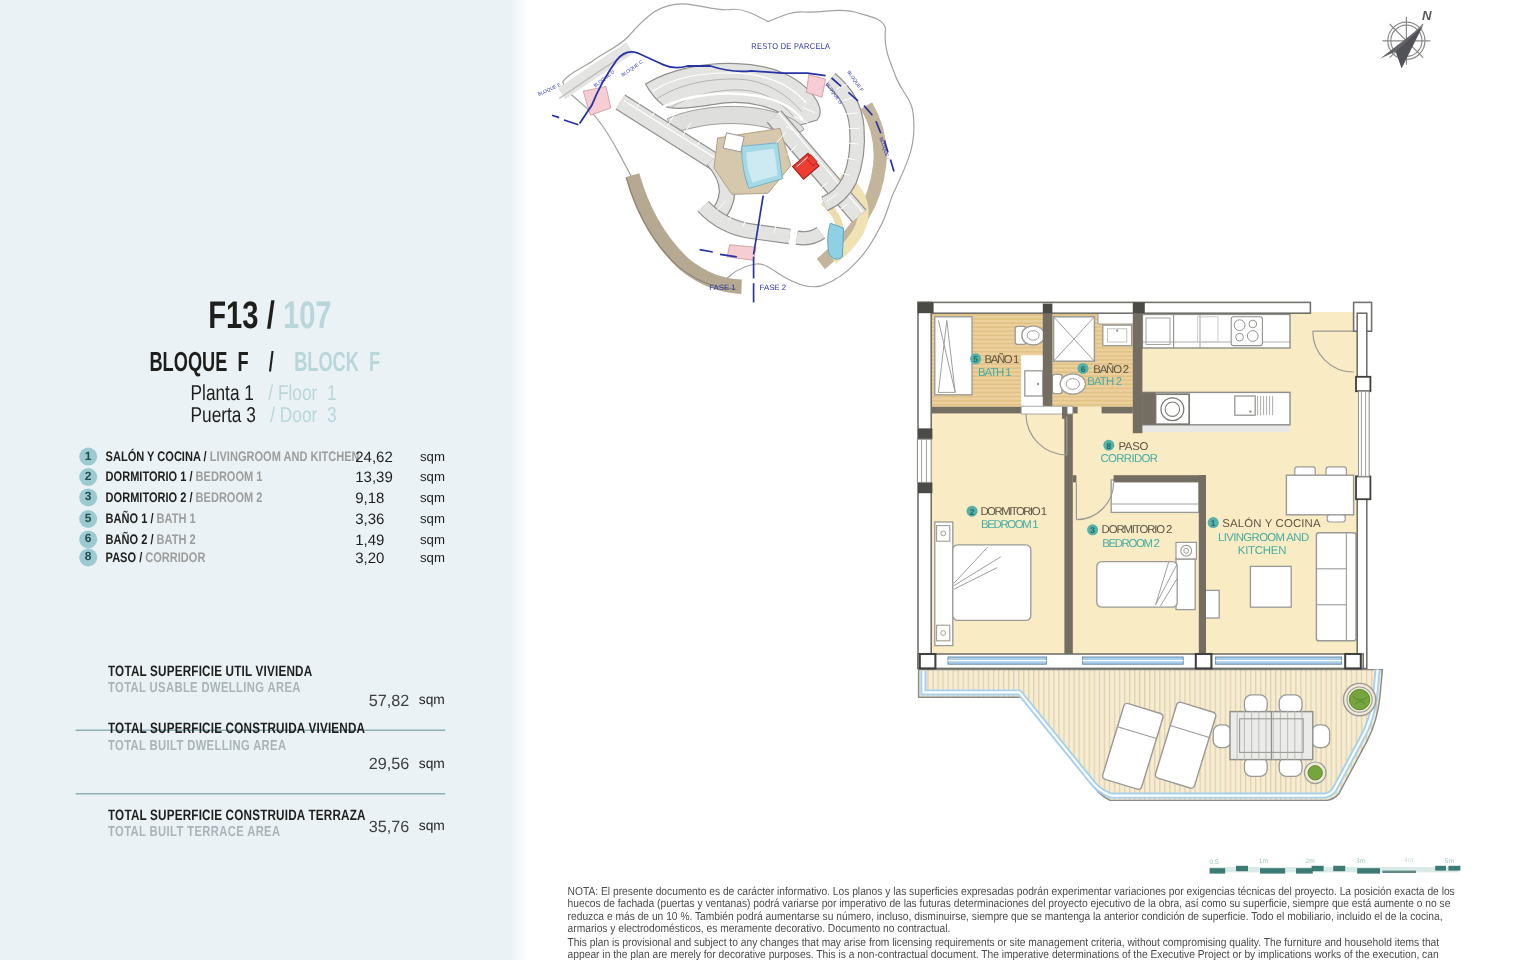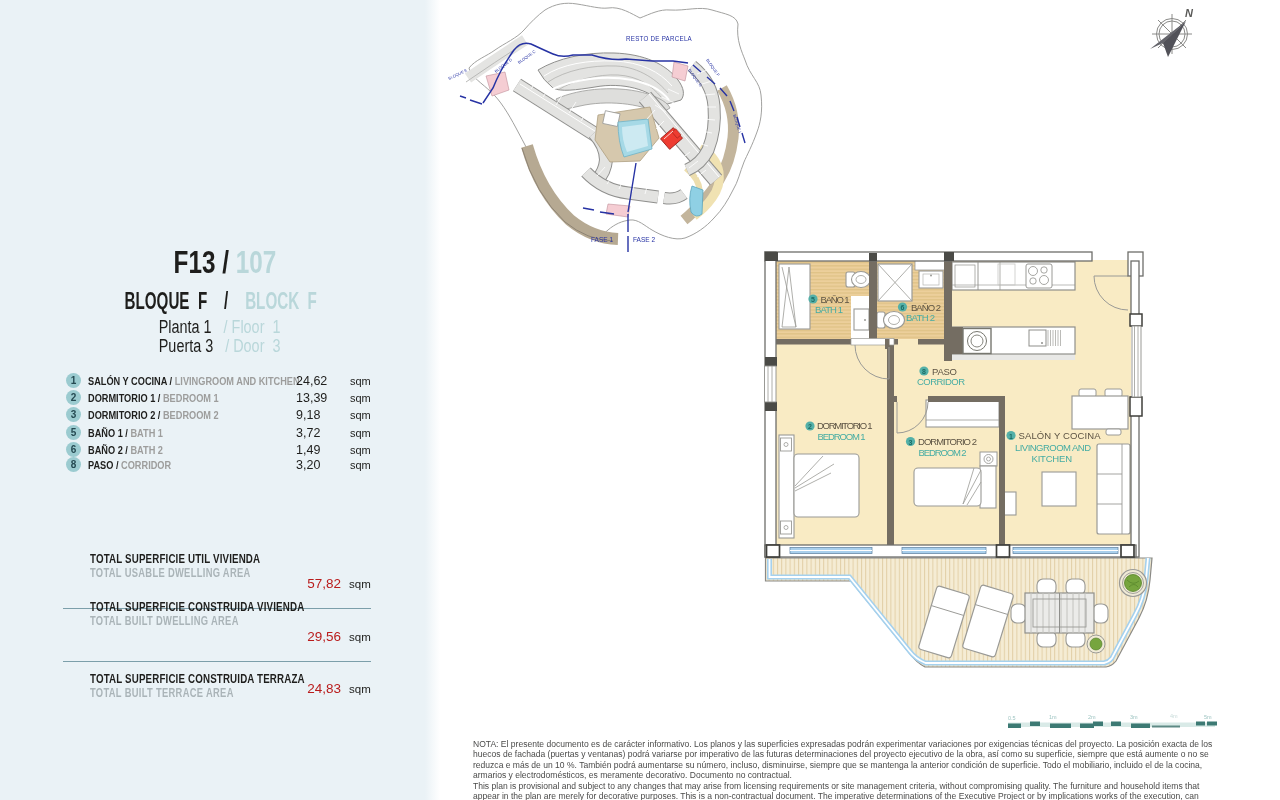--- a/index.html
+++ b/index.html
@@ -58,21 +58,21 @@
 <div class="lrow" style="top:409px;">
     <span class="lnum">3</span>
     <span class="lname">DORMITORIO 2 / <span class="grey">BEDROOM 2</span></span>
     <span class="lval">9,18</span>
     <span class="lsqm">sqm</span>
   </div>
 
 <div class="lrow" style="top:426.5px;">
     <span class="lnum">5</span>
     <span class="lname">BAÑO 1 / <span class="grey">BATH 1</span></span>
-    <span class="lval">3,72</span>
+    <span class="lval">3,36</span>
     <span class="lsqm">sqm</span>
   </div>
 
 <div class="lrow" style="top:443.5px;">
     <span class="lnum">6</span>
     <span class="lname">BAÑO 2 / <span class="grey">BATH 2</span></span>
     <span class="lval">1,49</span>
     <span class="lsqm">sqm</span>
   </div>
 
@@ -80,21 +80,21 @@
     <span class="lnum">8</span>
     <span class="lname">PASO / <span class="grey">CORRIDOR</span></span>
     <span class="lval">3,20</span>
     <span class="lsqm">sqm</span>
   </div>
 
 <style>
  .trow{position:absolute;left:90px;width:280px;}
  .tt{font-size:12.5px;font-weight:bold;color:#1e1e1c;white-space:nowrap;letter-spacing:0.2px;}
  .ts{font-size:12px;font-weight:bold;color:#aab4b8;white-space:nowrap;letter-spacing:0.4px;}
- .tv{position:absolute;left:276px;width:65px;text-align:right;font-size:13.5px;color:#b91c1c;}
+ .tv{position:absolute;left:276px;width:65px;text-align:right;font-size:13.5px;color:#404040;}
  .tq{position:absolute;left:349px;font-size:11.5px;color:#1e1e1c;}
  .tline{position:absolute;left:63px;width:308px;height:0;border-top:1px solid #7c9faa;}
  .tt,.ts{transform:scaleX(0.78);transform-origin:0 0;}
 </style>
 
 <div class="trow" style="top:552px;">
     <div class="tt">TOTAL SUPERFICIE UTIL VIVIENDA</div>
     <div class="ts">TOTAL USABLE DWELLING AREA</div>
   </div>
 <div class="tv" style="top:576px;">57,82</div>
@@ -108,21 +108,21 @@
   </div>
 <div class="tv" style="top:629px;">29,56</div>
 <div class="tq" style="top:631px;">sqm</div>
 
 <div class="tline" style="top:661px;"></div>
 
 <div class="trow" style="top:672px;">
     <div class="tt">TOTAL SUPERFICIE CONSTRUIDA TERRAZA</div>
     <div class="ts">TOTAL BUILT TERRACE AREA</div>
   </div>
-<div class="tv" style="top:681px;">24,83</div>
+<div class="tv" style="top:681px;">35,76</div>
 <div class="tq" style="top:683px;">sqm</div>
 
 <svg class="abs" style="left:440px;top:0;" width="780" height="262" viewBox="440 0 780 262">
 
   <path d="M545,10 C555,4 565,2 577,4 C590,6 600,9 608,8 C620,6 632,14 640,18 C650,14 660,9 670,10 C685,11 700,6 712,10 C725,14 736,15 738,24 C736,40 742,52 745,60 C750,76 760,82 761,95 C763,112 760,124 757,132 C752,146 747,155 744,162 C740,172 738,182 733,190 C728,200 722,210 714,218 C706,227 696,234 685,238 C675,241 662,236 652,230 C645,226 638,219 630,220 C622,221 615,224 608,230 C601,237 590,239 582,232 C572,224 566,214 560,206 C552,194 546,186 540,174 C532,158 524,143 516,128 C508,113 500,100 491,92 C483,84 470,76 469,68 C475,60 487,56 495,50 C505,43 517,38 524,30 C530,23 538,15 545,10 Z" fill="#ffffff" stroke="#a2a2a0" stroke-width="1"></path>
 
   <path d="M468,78 Q497,58 525,40" stroke="#e4e4e2" stroke-width="11" fill="none"></path>
   <path d="M466,82 Q495,62 523,44" stroke="#b9b9b7" stroke-width="1" fill="none"></path>
 
   <path d="M527,146 Q540,192 570,220 Q592,238 618,239" stroke="#b6a992" stroke-width="12" fill="none"></path>

